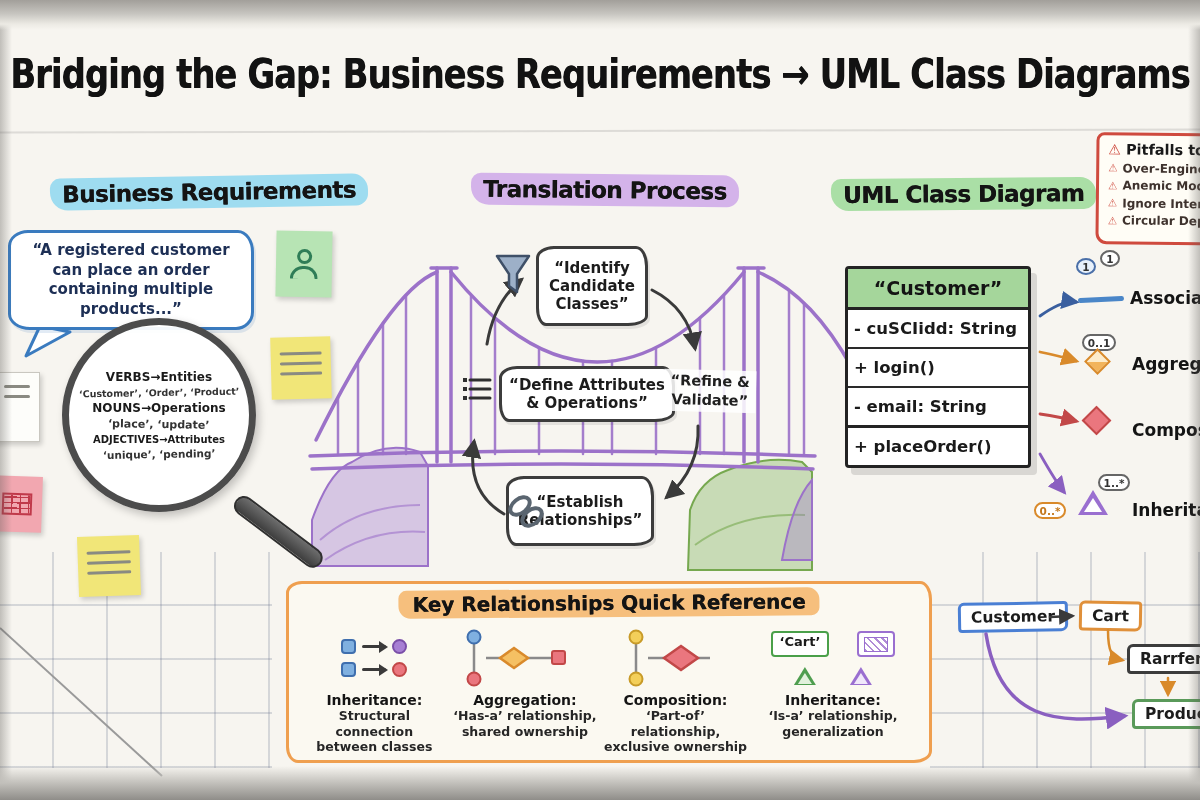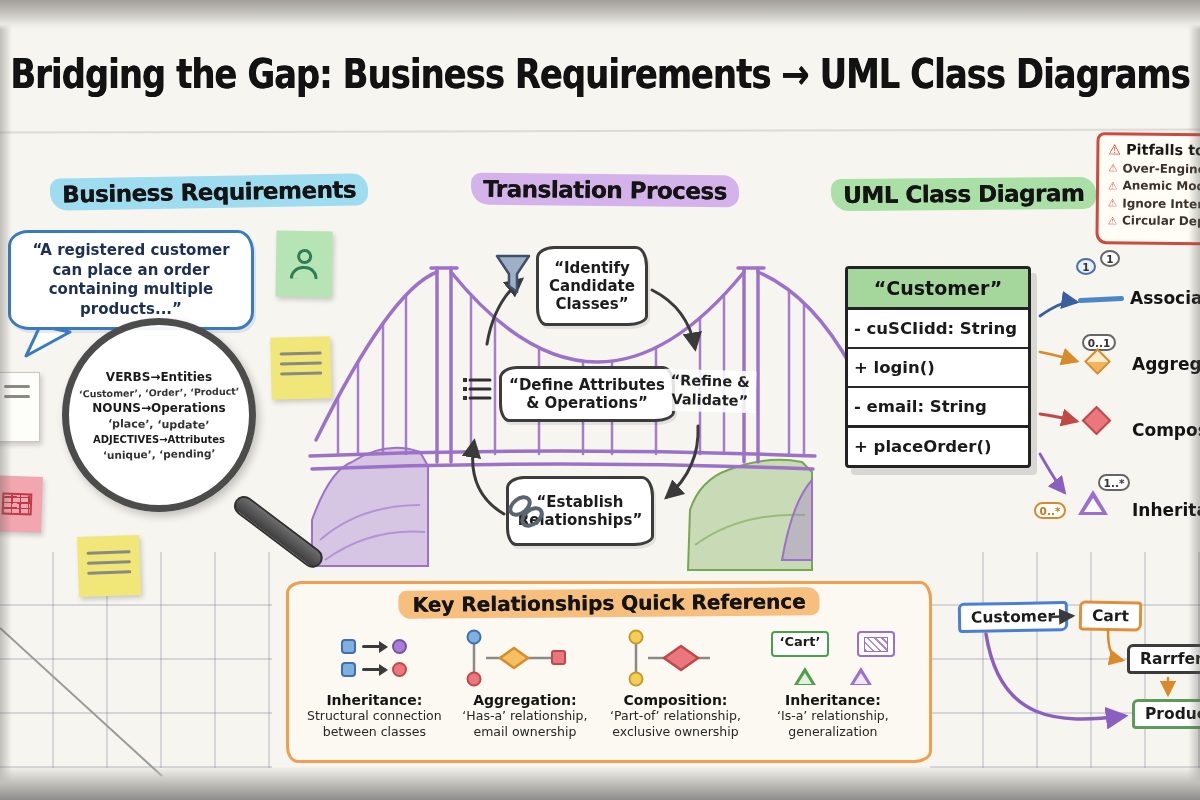--- a/index.html
+++ b/index.html
@@ -128,21 +128,21 @@
   #quickref{position:absolute;left:286px;top:581px;width:646px;height:182px;z-index:2;
     border:3.5px solid #ef9f4f;border-radius:16px 12px 18px 12px/12px 18px 12px 16px;
     background:rgba(255,251,243,.55)}
   #qr-title{position:absolute;left:50%;top:5px;transform:translateX(-50%) rotate(-.5deg);
     background:#f6bf7d;padding:2px 14px;font-size:20px;font-weight:bold;color:#141414;
     white-space:nowrap;border-radius:8px 12px 8px 12px;text-shadow:.4px 0 0 #141414}
   #qr-cols{position:absolute;left:12px;right:12px;top:44px;display:flex;justify-content:space-between}
   .qr-col{display:flex;flex-direction:column;align-items:center}
   .qr-diagram{height:60px;display:flex;flex-direction:column;align-items:center;justify-content:center;gap:8px}
   .qr-name{font-size:14px;font-weight:bold;color:#141414;text-align:center;margin-top:4px}
-  .qr-desc{font-size:12.5px;font-weight:normal;color:#262626;text-align:center;line-height:1.25}
+  .qr-desc{font-size:12.5px;font-weight:bold;color:#262626;text-align:center;line-height:1.25}
   .assoc-row{display:flex;align-items:center;gap:6px}
   .nsq{width:15px;height:15px;background:#7fb0e0;border:2px solid #3f6fae;border-radius:4px}
   .ncirc{width:15px;height:15px;border-radius:50%}
   .ncirc.purple{background:#a77fd4;border:2px solid #7a4fa8}
   .ncirc.red{background:#ea767e;border:2px solid #c24848}
   .mini-arrow{position:relative;width:24px;height:3px;background:#3a3a3a;border-radius:2px}
   .mini-arrow::after{content:"";position:absolute;right:-8px;top:-4.5px;width:0;height:0;
     border:6px solid transparent;border-left:9px solid #3a3a3a}
   .chip-row{display:flex;gap:28px}
   .cart-chip{border:2.5px solid #4aa04a;border-radius:4px;background:#fff;padding:1px 7px;
@@ -362,21 +362,21 @@
             <line x1="14" y1="10" x2="14" y2="48" stroke="#8a8a8a" stroke-width="2.5"></line>
             <circle cx="14" cy="8" r="6.5" fill="#7fb0e0" stroke="#3f6fae" stroke-width="2"></circle>
             <circle cx="14" cy="50" r="6.5" fill="#ea767e" stroke="#c24848" stroke-width="2"></circle>
             <line x1="26" y1="29" x2="92" y2="29" stroke="#8a8a8a" stroke-width="2.5"></line>
             <path d="M40,29 L54,19 L68,29 L54,39 Z" fill="#f5c063" stroke="#d98a2b" stroke-width="2.5"></path>
             <rect x="92" y="22" width="13" height="13" rx="2" fill="#ea767e" stroke="#c24848" stroke-width="2"></rect>
           </svg>
         </div>
         <div class="qr-name">Aggregation:</div>
         <div class="qr-desc">‘Has-a’ relationship,</div>
-        <div class="qr-desc">email ownership</div>
+        <div class="qr-desc">shared ownership</div>
       </div>
 
       <div class="qr-col" style="width:150px">
         <div class="qr-diagram">
           <svg width="110" height="58" viewBox="0 0 110 58">
             <line x1="16" y1="10" x2="16" y2="48" stroke="#8a8a8a" stroke-width="2.5"></line>
             <circle cx="16" cy="8" r="6.5" fill="#f3cf5a" stroke="#c89b28" stroke-width="2"></circle>
             <circle cx="16" cy="50" r="6.5" fill="#f3cf5a" stroke="#c89b28" stroke-width="2"></circle>
             <line x1="28" y1="29" x2="90" y2="29" stroke="#8a8a8a" stroke-width="2.5"></line>
             <path d="M44,29 L61,17 L78,29 L61,41 Z" fill="#ea767e" stroke="#c24848" stroke-width="2.5"></path>

